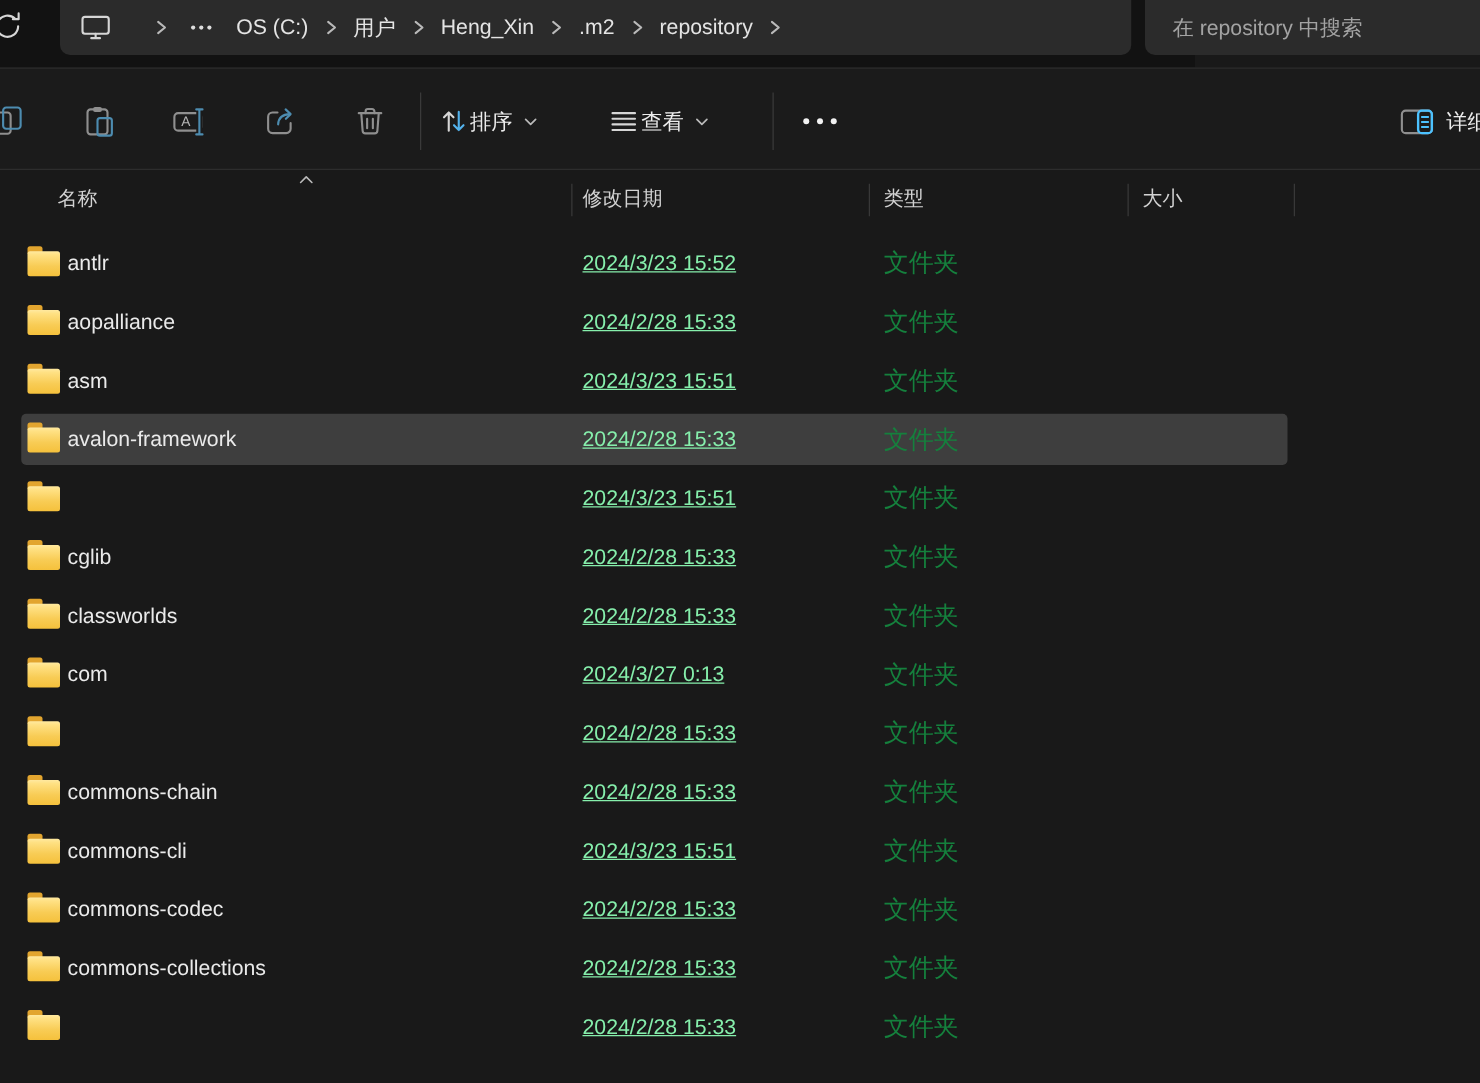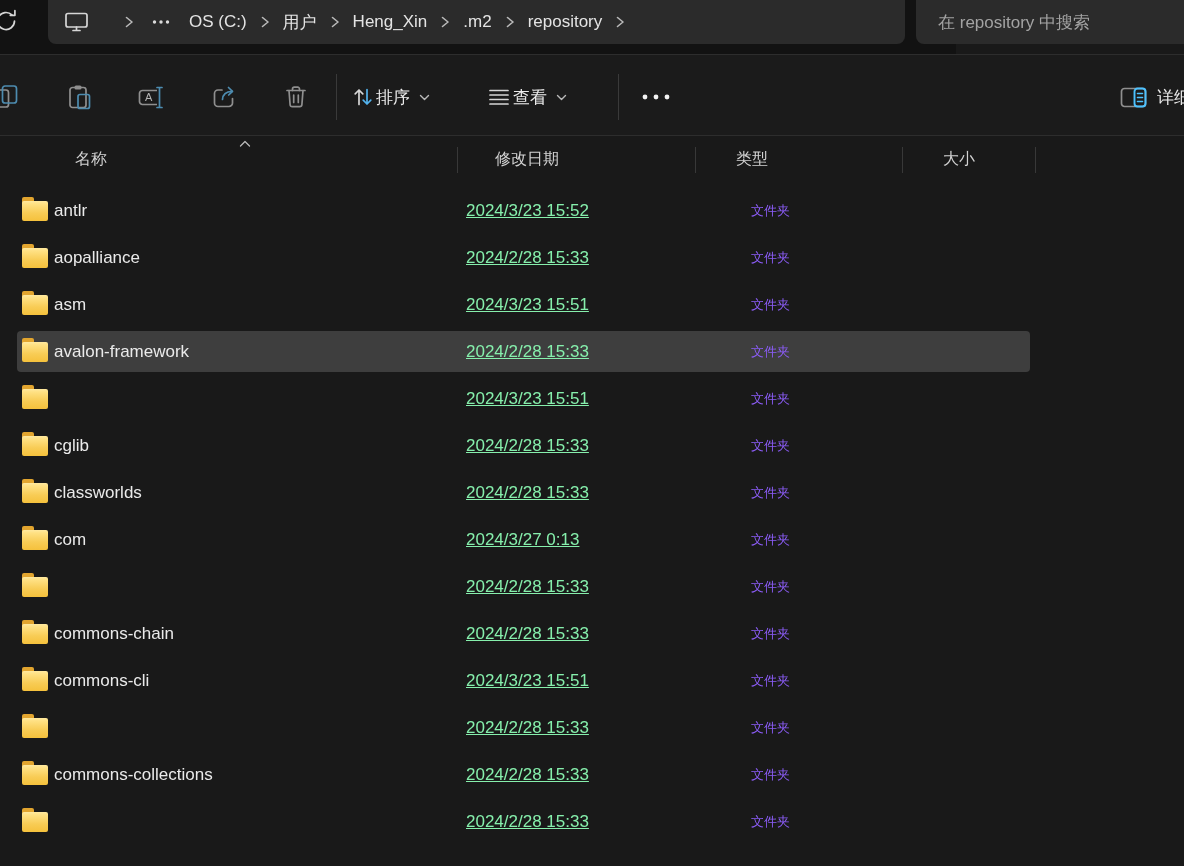--- a/index.html
+++ b/index.html
@@ -42,33 +42,33 @@
   .tool-btn{position:absolute;top:20px;height:44px;display:flex;align-items:center;justify-content:center;}
   .tool-icon-btn{width:44px;}
   .tool-divider{position:absolute;top:19px;width:1px;height:46px;background:#3a3a3a;}
   .tool-label{color:#ececec;font-size:17px;margin:0 9px 0 2px;white-space:nowrap;}
   .details-btn{position:absolute;left:1120px;top:20px;height:44px;display:flex;align-items:center;}
   .details-label{color:#ececec;font-size:17px;margin-left:10px;white-space:nowrap;}
 
   
   .col-headers{position:absolute;left:0;top:136px;width:1184px;height:47px;}
   .col-h{position:absolute;top:0;height:47px;display:flex;align-items:center;
-         color:#d2d2d2;font-size:16px;cursor:default;margin-left:29px;}
+         color:#d2d2d2;font-size:16px;cursor:default;}
   .col-div{position:absolute;top:11px;width:1px;height:26px;background:#383838;}
   .sort-caret{position:absolute;left:238px;top:3px;}
 
   
   .file-list{position:absolute;left:0;top:187px;width:1184px;}
   .row{position:relative;height:47px;}
   .row-hl{position:absolute;left:17px;top:3px;width:1013px;height:41px;border-radius:4px;}
   .row.selected .row-hl{background:var(--sel);}
   .cell{position:absolute;top:0;height:47px;display:flex;align-items:center;}
   .cell-name{left:54px;color:#eaeaea;font-size:17px;}
   .cell-date{left:466px;color:#86efac;font-size:17px;text-decoration:underline;}
-  .cell-type{left:707px;color:#8b5cf6;font-size:13px;margin-left:44px;}
+  .cell-type{left:707px;color:#15803d;font-size:20px;}
   .folder-icon{position:absolute;left:22px;top:14px;width:26px;height:20px;}
   .folder-icon .tab{position:absolute;left:0;top:-4px;width:12px;height:6px;background:#e2a52f;border-radius:2px 2px 0 0;}
   .folder-icon .body{position:absolute;left:0;top:0;width:26px;height:20px;border-radius:2px;
     background:linear-gradient(#ffe9a0 0%,#ffe184 12%,#fbd express 0,#f9cf5f 55%,#f6c23d 100%);
     background:linear-gradient(180deg,#ffe9a0 0%,#ffe184 14%,#f9d express 0,#f8cc55 60%,#f5c13c 100%);
     background:linear-gradient(180deg,#ffe9a0 0%,#ffe184 14%,#f8cc55 60%,#f5c13c 100%);}
 </style>
 </head>
 <body>
 
@@ -330,20 +330,21 @@
     <div class="cell cell-name">commons-cli</div>
     <div class="cell cell-date">2024/3/23 15:51</div>
     <div class="cell cell-type">文件夹</div>
   </div>
     <div class="row">
     <div class="row-hl"></div>
     <div class="folder-icon">
         <div class="tab"></div>
         <div class="body"></div>
       </div>
+    <div class="cell cell-name">commons-codec</div>
     <div class="cell cell-date">2024/2/28 15:33</div>
     <div class="cell cell-type">文件夹</div>
   </div>
     <div class="row">
     <div class="row-hl"></div>
     <div class="folder-icon">
         <div class="tab"></div>
         <div class="body"></div>
       </div>
     <div class="cell cell-name">commons-collections</div>

